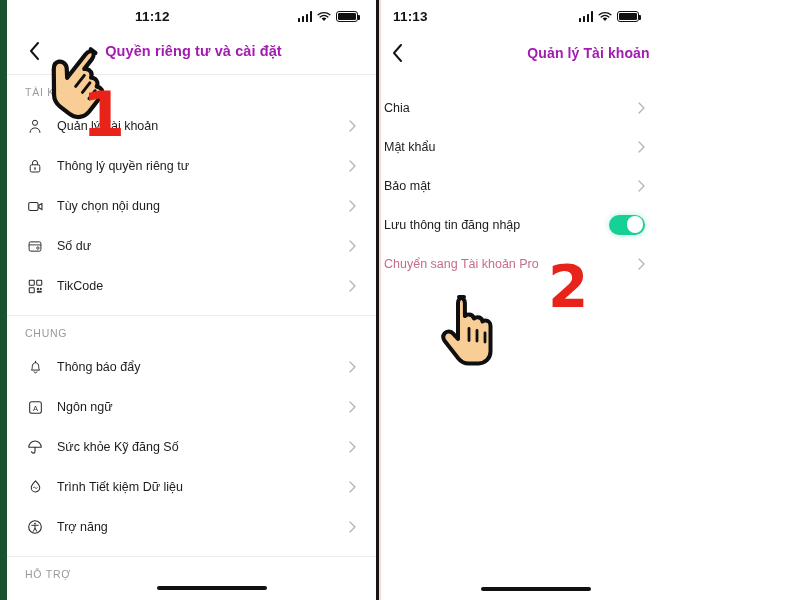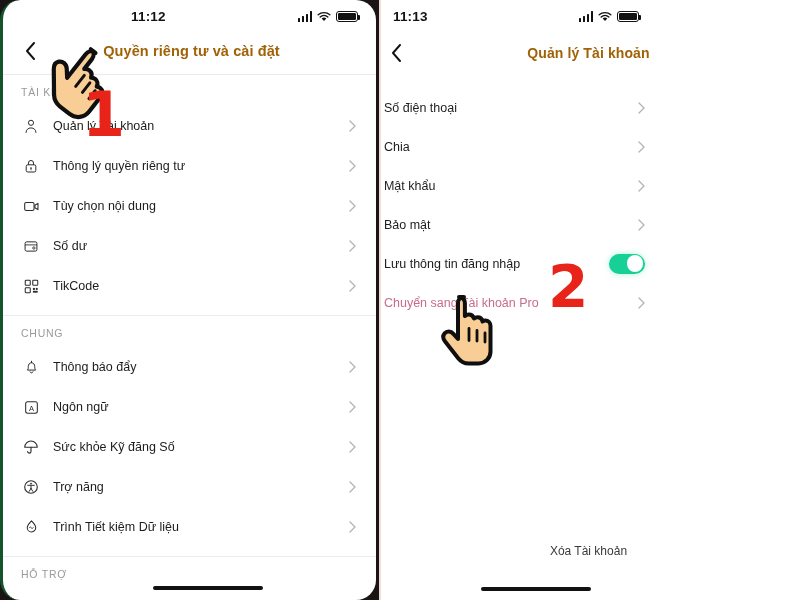--- a/index.html
+++ b/index.html
@@ -16,21 +16,21 @@
     display: flex;
   }
 
   
   .phone {
     position: relative;
     background: #ffffff;
     height: 600px;
     overflow: hidden;
   }
-  .phone-left  { width: 384px; border-left: 3px solid #14532d; border-radius: 20px; }
+  .phone-left  { width: 384px; border-left: 7px solid #14532d; }
   .phone-right { width: 426px; margin-left: 3px; border-left: 2px solid #f0dcd8; }
 
   
   .statusbar {
     position: relative;
     height: 34px;
     display: flex; align-items: center;
   }
   .clock {
     font-size: 13.5px; font-weight: bold; color: #111;
@@ -63,21 +63,21 @@
   }
   .back-chevron {
     position:absolute;
     width: 22px; height: 22px;
     display:flex; align-items:center; justify-content:center;
     cursor: pointer;
   }
   .back-chevron svg { display:block; }
   .nav-title {
     width: 100%; text-align: center;
-    font-size: 14.5px; font-weight: bold; color: #a16207;
+    font-size: 14.5px; font-weight: bold; color: #a21caf;
     letter-spacing: .1px;
   }
 
   
   .hr { height:1px; background:#eceaea; }
   .section-label {
     font-size: 10.5px; color: #9b9898; letter-spacing: .75px;
     text-transform: uppercase;
   }
   .row {
@@ -331,42 +331,42 @@
       <span class="row-label">Sức khỏe Kỹ đăng Số</span>
       <span class="row-chev">
           <svg width="7" height="12" viewBox="0 0 7 12">
             <path d="M1 1l5 5-5 5" stroke="#b5b2b2" stroke-width="1.3" fill="none" stroke-linecap="round" stroke-linejoin="round"></path>
           </svg>
         </span>
     </div>
 
     <div class="row">
       <span class="row-icon">
+        <svg width="15" height="16" viewBox="0 0 18 19">
+            <path d="M9 2.2c3.2 3.3 5.1 5.6 5.1 8.1A5.1 5.1 0 0 1 3.9 10.3c0-2.5 1.9-4.8 5.1-8.1z" stroke="#2b2b2b" stroke-width="1.25" fill="none" stroke-linejoin="round"></path>
+            <path d="M6.4 10.4c.8-1 1.5-1 2.3 0s1.6 1 2.4 0" stroke="#2b2b2b" stroke-width="1.1" fill="none" stroke-linecap="round"></path>
+          </svg>
+      </span>
+      <span class="row-label">Trình Tiết kiệm Dữ liệu</span>
+      <span class="row-chev">
+          <svg width="7" height="12" viewBox="0 0 7 12">
+            <path d="M1 1l5 5-5 5" stroke="#b5b2b2" stroke-width="1.3" fill="none" stroke-linecap="round" stroke-linejoin="round"></path>
+          </svg>
+        </span>
+    </div>
+
+    <div class="row">
+      <span class="row-icon">
         <svg width="16" height="16" viewBox="0 0 18 18">
             <circle cx="9" cy="9" r="7.1" stroke="#2b2b2b" stroke-width="1.25" fill="none"></circle>
             <circle cx="9" cy="5.1" r="1" fill="#2b2b2b"></circle>
             <path d="M5.3 7.1h7.4M9 7.4v3.1M9 10.5l-2 3.4M9 10.5l2 3.4" stroke="#2b2b2b" stroke-width="1.1" stroke-linecap="round" fill="none"></path>
           </svg>
       </span>
       <span class="row-label">Trợ năng</span>
-      <span class="row-chev">
-          <svg width="7" height="12" viewBox="0 0 7 12">
-            <path d="M1 1l5 5-5 5" stroke="#b5b2b2" stroke-width="1.3" fill="none" stroke-linecap="round" stroke-linejoin="round"></path>
-          </svg>
-        </span>
-    </div>
-
-    <div class="row">
-      <span class="row-icon">
-        <svg width="15" height="16" viewBox="0 0 18 19">
-            <path d="M9 2.2c3.2 3.3 5.1 5.6 5.1 8.1A5.1 5.1 0 0 1 3.9 10.3c0-2.5 1.9-4.8 5.1-8.1z" stroke="#2b2b2b" stroke-width="1.25" fill="none" stroke-linejoin="round"></path>
-            <path d="M6.4 10.4c.8-1 1.5-1 2.3 0s1.6 1 2.4 0" stroke="#2b2b2b" stroke-width="1.1" fill="none" stroke-linecap="round"></path>
-          </svg>
-      </span>
-      <span class="row-label">Trình Tiết kiệm Dữ liệu</span>
       <span class="row-chev">
           <svg width="7" height="12" viewBox="0 0 7 12">
             <path d="M1 1l5 5-5 5" stroke="#b5b2b2" stroke-width="1.3" fill="none" stroke-linecap="round" stroke-linejoin="round"></path>
           </svg>
         </span>
     </div>
 
     <div class="hr" style="margin-top:9px;"></div>
 
     <div class="section-label">HỖ TRỢ</div>
@@ -402,28 +402,20 @@
       <div class="back-chevron">
         <svg width="11" height="18" viewBox="0 0 11 18">
             <path d="M9 1 2 9l7 8" stroke="#111" stroke-width="1.9" fill="none" stroke-linecap="round" stroke-linejoin="round"></path>
           </svg>
       </div>
       <div class="nav-title">Quản lý Tài khoản</div>
     </div>
 
     <div class="rows-wrap">
       <div class="row">
-        <span class="row-label">Số điện thoại</span>
-        <span class="row-chev">
-            <svg width="7" height="12" viewBox="0 0 7 12">
-              <path d="M1 1l5 5-5 5" stroke="#b5b2b2" stroke-width="1.3" fill="none" stroke-linecap="round" stroke-linejoin="round"></path>
-            </svg>
-          </span>
-      </div>
-      <div class="row">
         <span class="row-label">Chia</span>
         <span class="row-chev">
             <svg width="7" height="12" viewBox="0 0 7 12">
               <path d="M1 1l5 5-5 5" stroke="#b5b2b2" stroke-width="1.3" fill="none" stroke-linecap="round" stroke-linejoin="round"></path>
             </svg>
           </span>
       </div>
       <div class="row">
         <span class="row-label">Mật khẩu</span>
         <span class="row-chev">
@@ -449,21 +441,20 @@
       <div class="row row-pro">
         <span class="row-label">Chuyển sang Tài khoản Pro</span>
         <span class="row-chev">
             <svg width="7" height="12" viewBox="0 0 7 12">
               <path d="M1 1l5 5-5 5" stroke="#b5b2b2" stroke-width="1.3" fill="none" stroke-linecap="round" stroke-linejoin="round"></path>
             </svg>
           </span>
       </div>
     </div>
 
-    <div class="delete-acct" style="bottom:42px;">Xóa Tài khoản</div>
 
     <div class="home-ind" style="left:100px; bottom:9px; width:110px;"></div>
   </div>
 
   <div class="overlay">
 
     <div class="hand" style="left:30px; top:42px;">
       <svg width="92" height="88" viewBox="0 0 92 88">
         <g transform="rotate(38 46 44)">
           <path d="M41 6c-4 0-7 3-7 7v30l-6-7c-3-3.5-8-3.5-10.5-.6-2.2 2.6-1.8 6 .6 9l16 20c3 3.7 7 5.6 12 5.6h12c8 0 14-6 14-14V37c0-3.6-2.6-6.3-6-6.3-1.3 0-2.5.4-3.4 1-.5-3-3-5-6-5-1.5 0-2.9.5-4 1.4-.8-2.7-3.2-4.6-6.1-4.6-1.8 0-3.4.7-4.6 1.9V13c0-4-3-7-7-7z" fill="#f8cd96" stroke="#0f0f0f" stroke-width="4.2" stroke-linejoin="round"></path>

